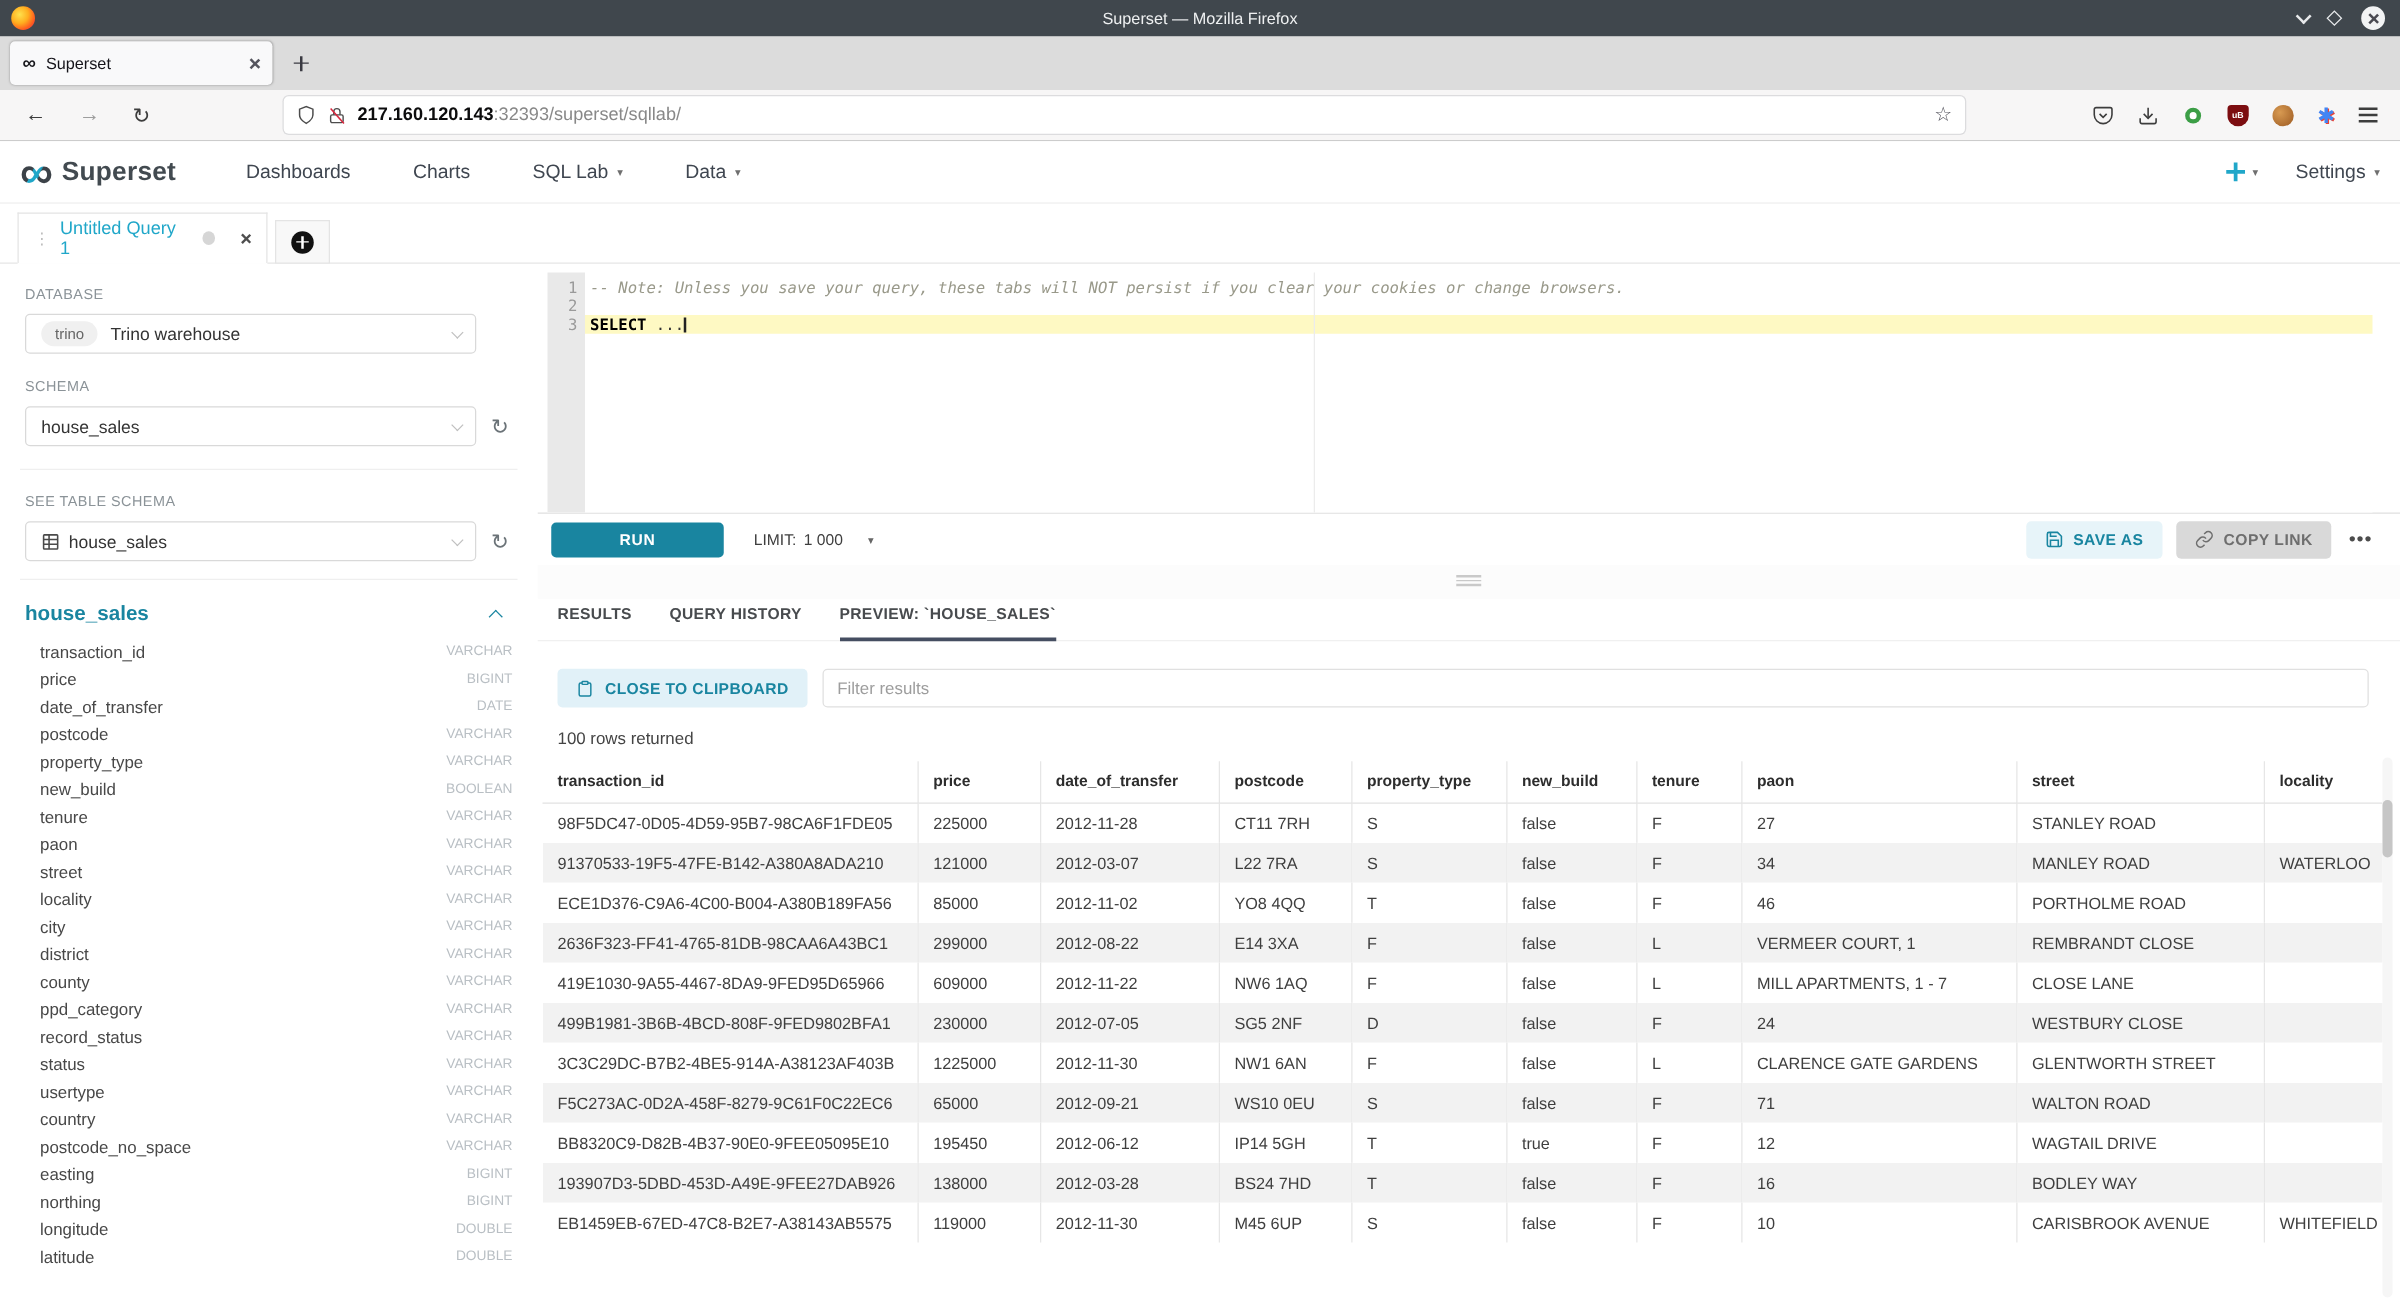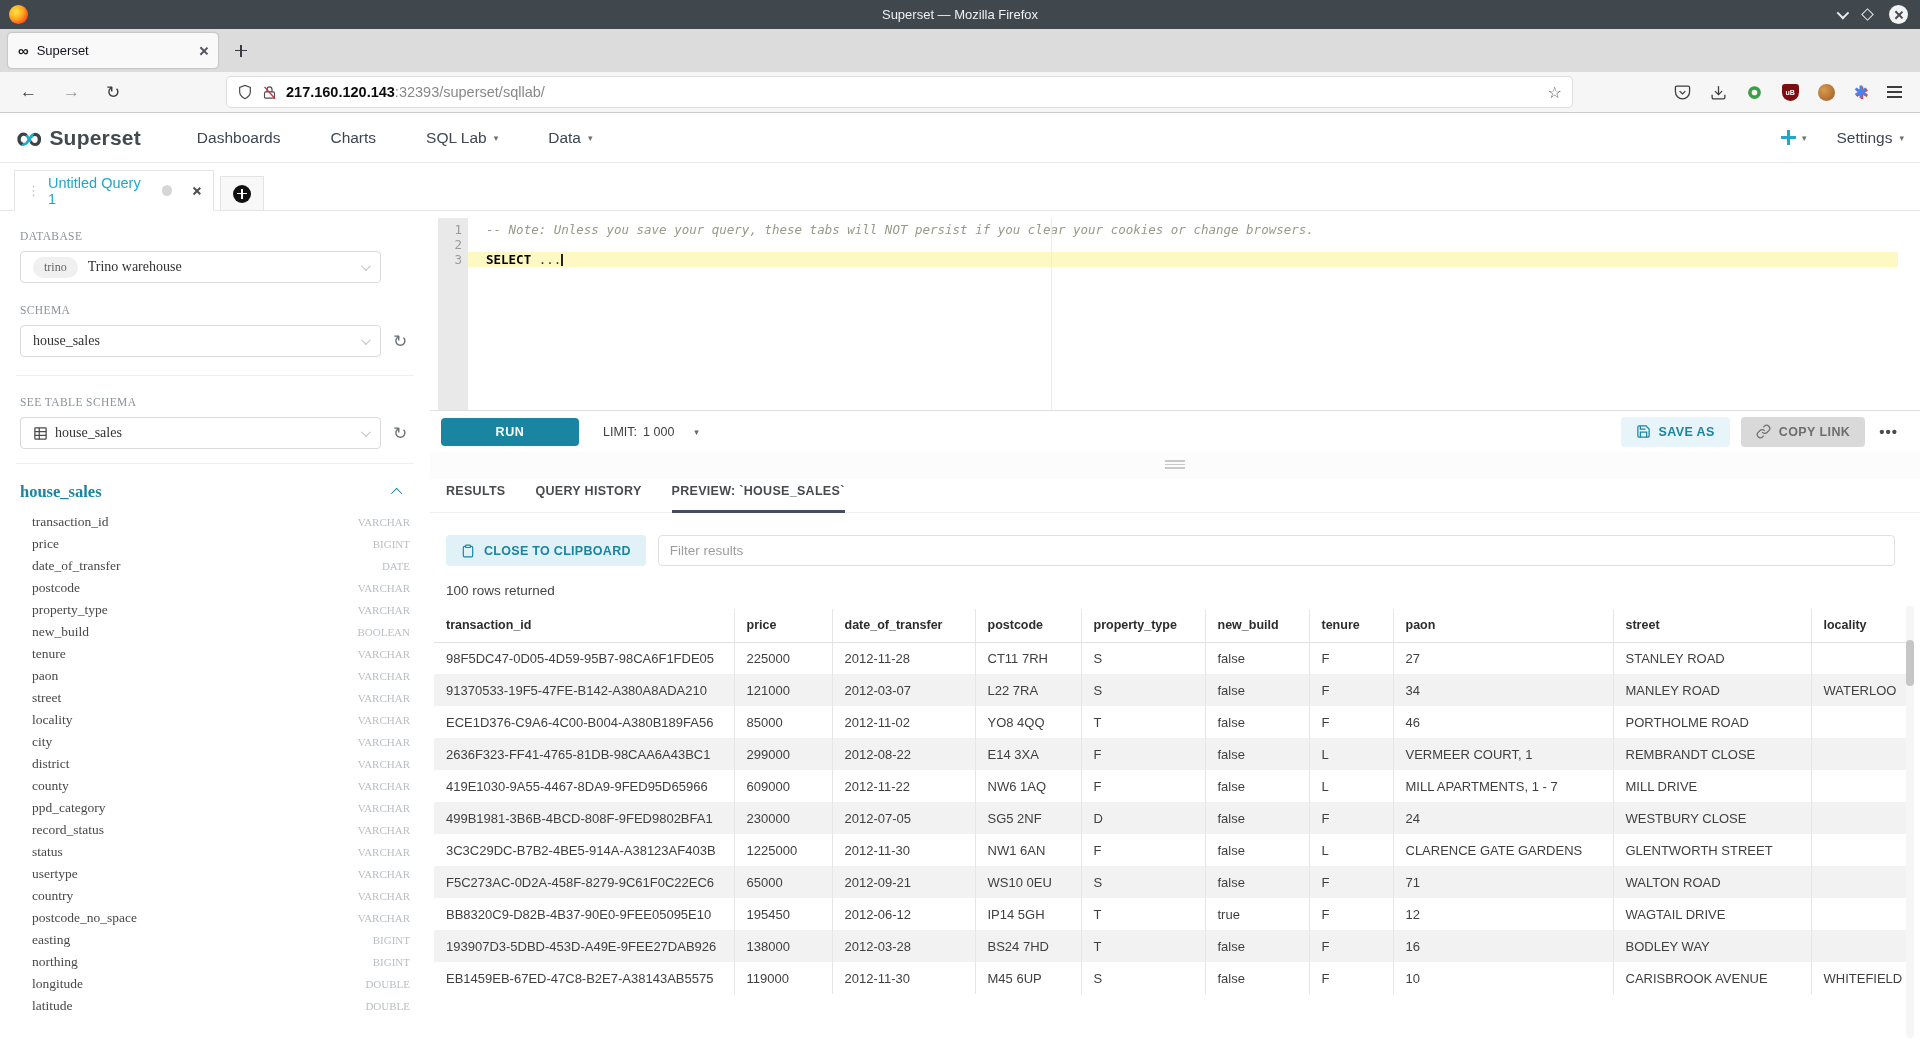--- a/index.html
+++ b/index.html
@@ -84,21 +84,21 @@
     display:flex; align-items:center; justify-content:center; }
   .addtab-circle { width:18px; height:18px; border-radius:50%; background:#111; position:relative; }
   .addtab-circle::before,.addtab-circle::after { content:""; position:absolute; background:#fff; }
   .addtab-circle::before { left:8.1px; top:4px; width:1.8px; height:10px; }
   .addtab-circle::after { top:8.1px; left:4px; height:1.8px; width:10px; }
 
   
   .main-row { flex:1; display:flex; min-height:0; }
 
   
-  .sidebar { width:430px; flex:none; padding:19px 20px 0 20px; overflow:hidden;font-family:Liberation Serif, serif; }
+  .sidebar { width:430px; flex:none; padding:19px 20px 0 20px; overflow:hidden; }
   .side-label { font-size:11.5px; letter-spacing:.4px; color:#8b9398; margin-bottom:9px; }
   .field-row { display:flex; align-items:center; gap:9px;justify-content:center; }
   .select { flex:1; height:32px; border:1px solid #d9d9d9; border-radius:4px; background:#fff;
     display:flex; align-items:center; padding:0 12px; position:relative; }
   .select .chev { margin-left:auto; }
   .chev { width:7px; height:7px; border-right:1.6px solid #bfbfbf; border-bottom:1.6px solid #bfbfbf; transform:rotate(45deg) translateY(-2px); flex:none; }
   .pill { background:#f0f0f0; border-radius:12px; padding:3px 11px; font-size:12px; color:#666; }
   .select-text { font-size:14px; color:#333; margin-left:10px; }
   .select-text.no-pill { margin-left:0; }
   .refresh-btn { font-size:17px; color:#6b7378; line-height:1; width:20px; text-align:center; }
@@ -113,21 +113,21 @@
   .col-name { font-size:13.5px; color:#484848; }
   .col-type { font-size:11px; color:#b9bfc4; }
 
   
   .editor-pane { flex:1; min-width:0; display:flex; flex-direction:column; position:relative; overflow:hidden; }
   .ace { margin:7px 22px 0 8px; height:192px; display:flex; position:relative;
     font-family:"DejaVu Sans Mono", monospace; font-size:12.5px; line-height:15px; background:#fff; }
   .gutter { width:30px; background:#e9e9e9; color:#9a9a9a; text-align:right; padding:4px 6px 0 0; flex:none; height:100%; }
   .gutter .ln { height:15px; }
   .code { flex:1; padding-top:4px; position:relative; min-width:0; }
-  .code-line { height:15px; white-space:pre; padding-left:18px; }
+  .code-line { height:15px; white-space:pre; padding-left:4px; }
   .code-line.comment { color:#99998a; font-style:italic; }
   .code-line.active { background:#fef9c3; }
   .kw { font-weight:bold; color:#000; }
   .cursor { display:inline-block; width:1.4px; height:12px; background:#222; vertical-align:-2px; }
   .print-margin { position:absolute; top:0; bottom:0; left:613px; width:1px; background:#ececec; }
 
   .toolbar { height:42px; border-top:1px solid #dfdfdf; display:flex; align-items:center; padding:0 22px 0 11px; flex:none; }
   .run-btn { width:138px; height:28px; background:#1985a0; color:#fff; border:none; border-radius:4px;
     font-size:12.5px; font-weight:bold; letter-spacing:.6px; font-family:inherit; }
   .limit-group { display:flex; align-items:center; margin-left:24px; gap:6px; font-size:12.5px; color:#3e3e3e; }
@@ -573,21 +573,21 @@
             </tr>
             <tr>
               <td>419E1030-9A55-4467-8DA9-9FED95D65966</td>
               <td>609000</td>
               <td>2012-11-22</td>
               <td>NW6 1AQ</td>
               <td>F</td>
               <td>false</td>
               <td>L</td>
               <td>MILL APARTMENTS, 1 - 7</td>
-              <td>MILL DRIVE</td>
+              <td>CLOSE LANE</td>
               <td></td>
             </tr>
             <tr class="shade">
               <td>499B1981-3B6B-4BCD-808F-9FED9802BFA1</td>
               <td>230000</td>
               <td>2012-07-05</td>
               <td>SG5 2NF</td>
               <td>D</td>
               <td>false</td>
               <td>F</td>

